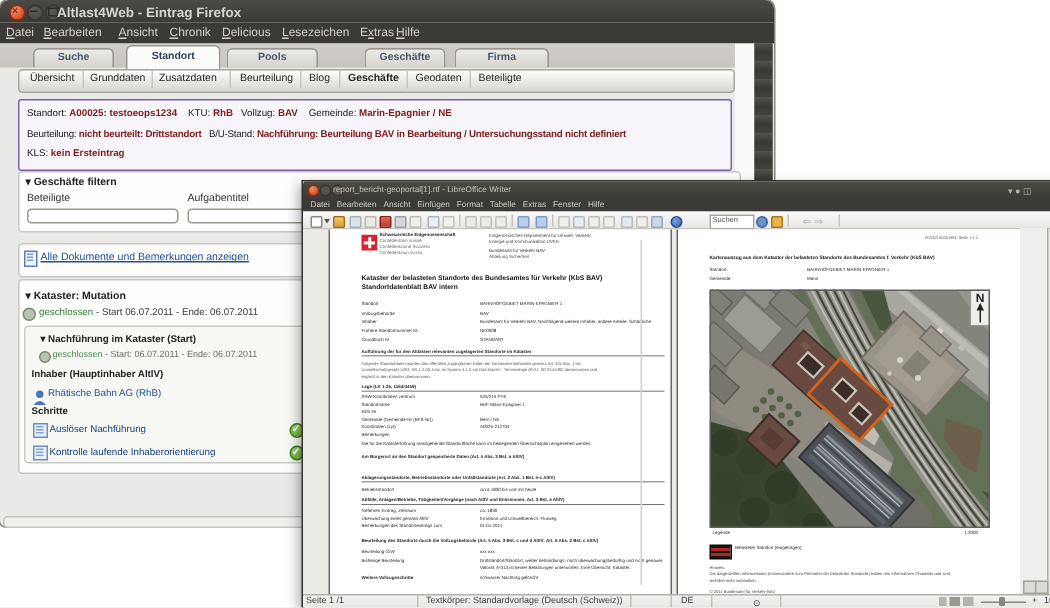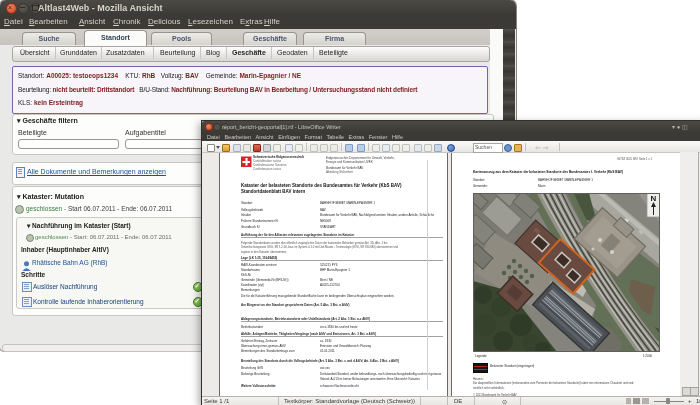--- a/index.html
+++ b/index.html
@@ -58,21 +58,21 @@
 <body>
 
 <div class="abs" id="ff"></div>
 <div class="abs" id="ff-title"></div>
 <div class="abs wbtn" style="left:6px;top:3px;width:9px;height:9px;background:radial-gradient(circle at 35% 30%,#f2926a,#d95b34 60%,#b23a1c);border:0.5px solid #8d2e13;"></div>
 <div class="abs wbtn" style="left:18px;top:3px;width:9px;height:9px;background:radial-gradient(circle at 35% 30%,#5e5b53,#48453e);border:0.5px solid #36342f;"></div>
 <div class="abs wbtn" style="left:30px;top:3px;width:9px;height:9px;background:radial-gradient(circle at 35% 30%,#5e5b53,#48453e);border:0.5px solid #36342f;"></div>
 <div class="abs" style="left:20px;top:6.5px;width:5px;height:1.5px;background:#2c2a26;"></div>
 <div class="abs" style="left:32px;top:5px;width:5px;height:4px;border:1px solid #2c2a26;"></div>
 <div class="abs" style="left:8px;top:5px;width:5px;height:5px;color:#7c2810;font-size:7px;font-weight:bold;line-height:5px;">×</div>
-<div class="abs" style="left:38px;top:2.5px;font-size:9px;font-weight:bold;color:#d8d4cc;">Altlast4Web - Mozilla Ansicht</div>
+<div class="abs" style="left:38px;top:2.5px;font-size:9px;font-weight:bold;color:#d8d4cc;">Altlast4Web - Eintrag Firefox</div>
 <div class="abs" id="ff-menu"></div>
 <div class="abs ffmenu" style="left:4px;"><u>D</u>atei</div>
 <div class="abs ffmenu" style="left:29px;"><u>B</u>earbeiten</div>
 <div class="abs ffmenu" style="left:79px;"><u>A</u>nsicht</div>
 <div class="abs ffmenu" style="left:113px;"><u>C</u>hronik</div>
 <div class="abs ffmenu" style="left:148px;"><u>D</u>elicious</div>
 <div class="abs ffmenu" style="left:188px;"><u>L</u>esezeichen</div>
 <div class="abs ffmenu" style="left:240px;">E<u>x</u>tras</div>
 <div class="abs ffmenu" style="left:264px;"><u>H</u>ilfe</div>
 <div class="abs" id="ff-chrome"></div>

